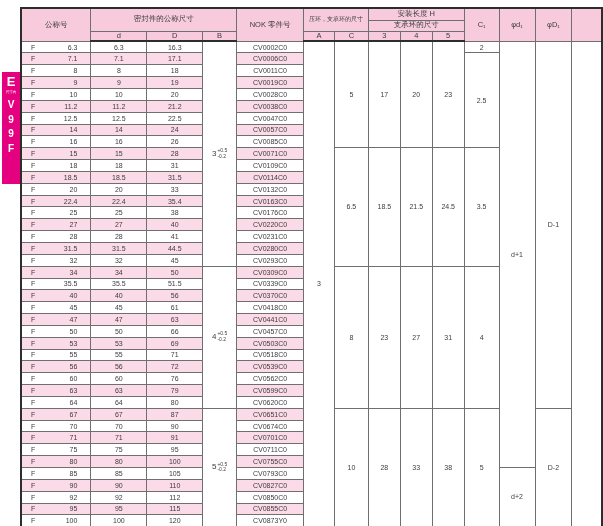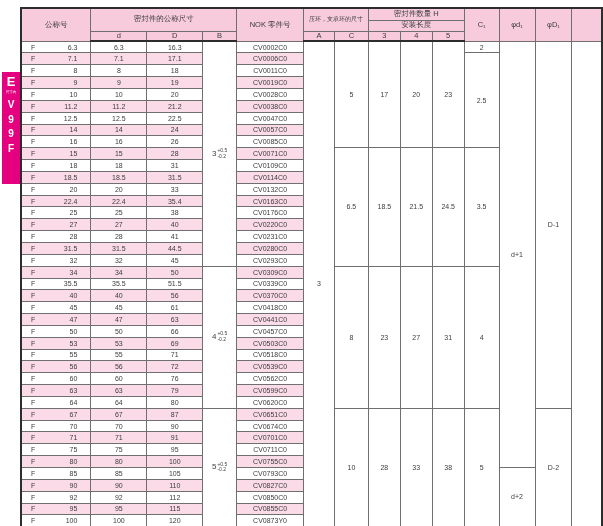--- a/index.html
+++ b/index.html
@@ -72,28 +72,28 @@
         <col class="c-pd">
         <col class="c-pD">
         <col class="c-end">
     </colgroup>
     <thead>
       <tr class="hr1">
         <th rowspan="3">公称号</th>
         <th colspan="3" rowspan="2">密封件的公称尺寸</th>
         <th rowspan="3">NOK 零件号</th>
         <th colspan="2" rowspan="2" class="small">压环，支承环的尺寸</th>
-        <th colspan="3">密封件数量 H</th>
+        <th colspan="3">安装长度 H</th>
         <th rowspan="3">C₁</th>
         <th rowspan="3">φd₁</th>
         <th rowspan="3">φD₁</th>
         <th rowspan="3"></th>
       </tr>
       <tr class="hr2">
-        <th colspan="3">安装长度</th>
+        <th colspan="3">支承环的尺寸</th>
       </tr>
       <tr class="hr3">
         <th>d</th>
         <th>D</th>
         <th>B</th>
         <th>A</th>
         <th>C</th>
         <th>3</th>
         <th>4</th>
         <th>5</th>

